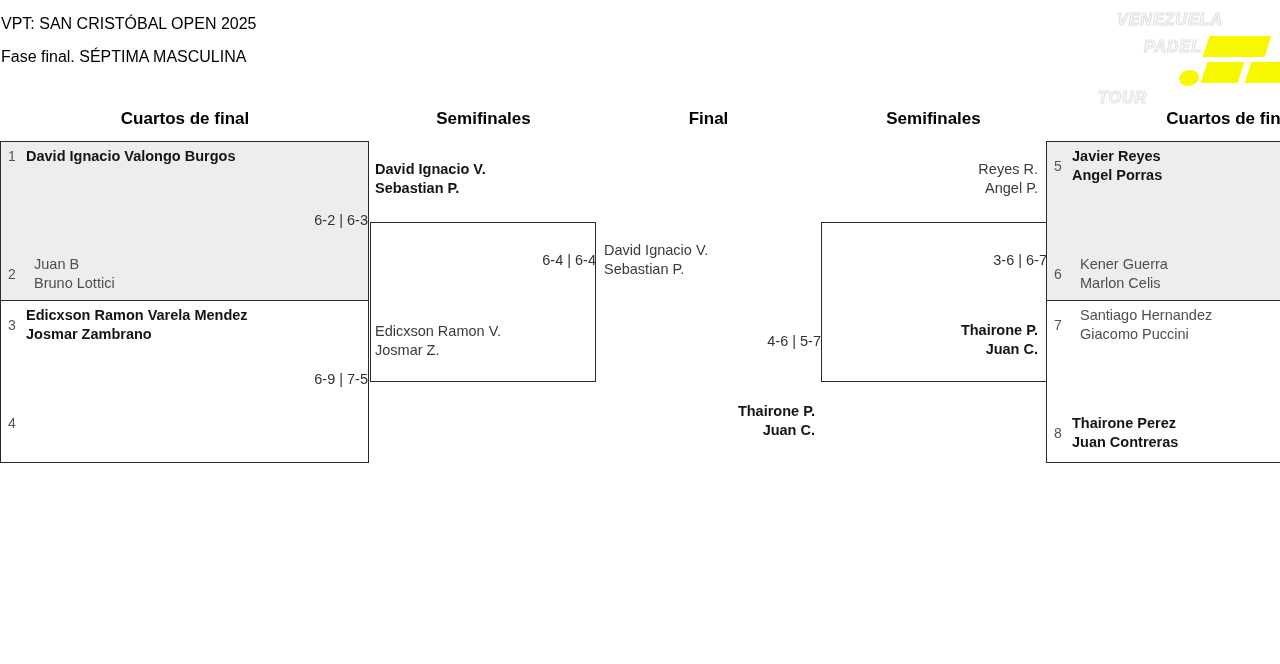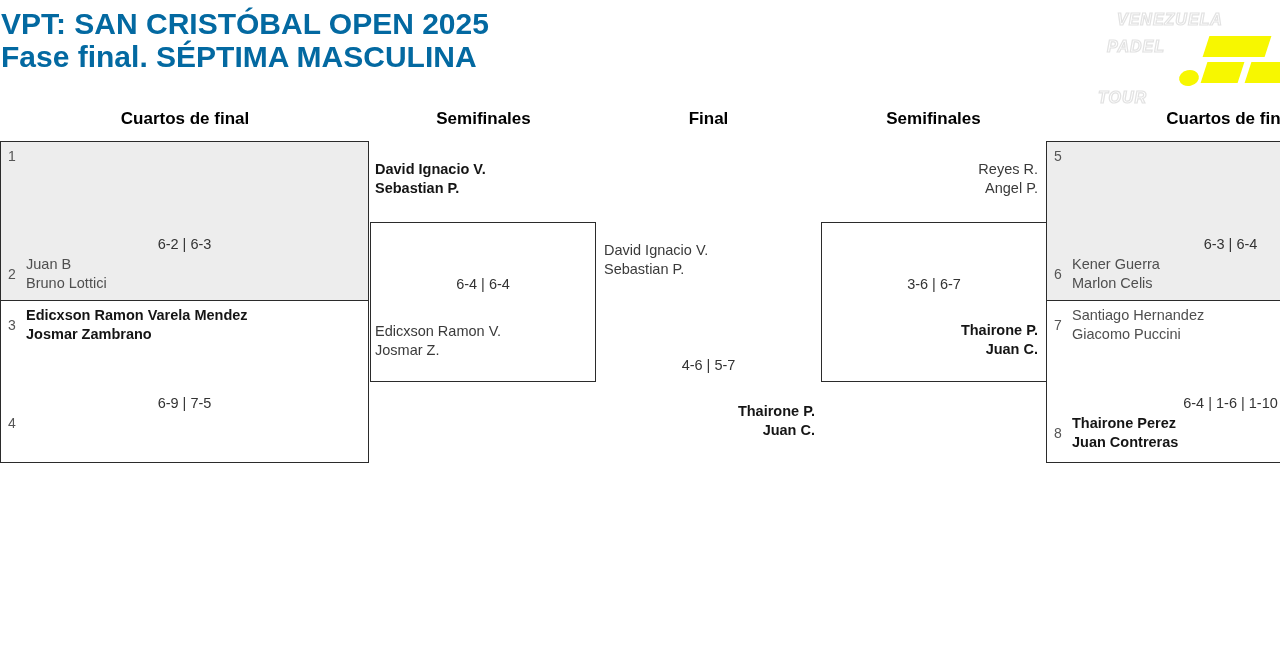--- a/index.html
+++ b/index.html
@@ -2,28 +2,28 @@
 <html><head>
 <meta charset="utf-8">
 <style>
   html,body{margin:0;padding:0;background:#fff;}
   .page{
     position:relative;width:1280px;height:664px;background:#ffffff;
     overflow:hidden;font-family:"Liberation Sans",sans-serif;color:#111;
   }
   
   .title-block{position:absolute;left:1px;top:7px;}
-  .title-line{font-size:30px;line-height:33px;font-weight:700;color:#0369a1;white-space:nowrap;}
+  .title-line{font-size:16px;line-height:33px;font-weight:400;color:#000000;white-space:nowrap;}
   
   .logo-text{
     position:absolute;font-style:italic;font-weight:700;font-size:16px;line-height:26px;
     color:#ffffff;-webkit-text-stroke:1.2px #e2e2e2;letter-spacing:1px;white-space:nowrap;
   }
   .lg1{left:1117px;top:7px;}
-  .lg2{left:1107px;top:34px;}
+  .lg2{left:1144px;top:34px;}
   .lg3{left:1098px;top:61px;margin-top:24px;}
   .y-shape{position:absolute;background:#f7f700;}
   .y-bar{transform:skewX(-18deg);}
   .yb1{left:1206px;top:36px;width:62px;height:21px;}
   .yb2{left:1204px;top:62px;width:37px;height:21px;}
   .yb3{left:1248px;top:62px;width:36px;height:21px;}
   .y-dot{left:1179px;top:70px;width:20px;height:16px;border-radius:50%;transform:rotate(-12deg);}
   
   .col-header{
     position:absolute;top:108px;font-size:17px;line-height:22px;font-weight:700;
@@ -39,29 +39,29 @@
   .shaded{background:#ededed;}
   .qf1{left:0;top:141px;width:369px;height:160px;}
   .qf2{left:0;top:300px;width:369px;height:163px;}
   .sfbox-l{left:370px;top:222px;width:226px;height:160px;}
   .sfbox-r{left:821px;top:222px;width:226px;height:160px;}
   .qf3{left:1046px;top:141px;width:369px;height:160px;}
   .qf4{left:1046px;top:300px;width:369px;height:163px;}
   
   .team{font-size:14.5px;line-height:19px;white-space:nowrap;}
   .win .pn{font-weight:700;color:#151515;}
-  .lose .pn{font-weight:400;color:#4f4f4f;}
+  .lose .pn{font-weight:400;color:#4f4f4f;margin-left:8px;}
   .plain .pn{font-weight:400;color:#3a3a3a;}
   .qf-team{position:absolute;left:7px;display:flex;align-items:center;gap:6px;}
   .qf-t1{top:5px;}
   .qf-t2{top:113px;}
   .seed{font-size:14px;color:#555;min-width:12px;}
   .score{
     position:absolute;font-size:14.5px;line-height:19px;color:#333;
-    text-align:center;white-space:nowrap;margin-top:24px;
+    text-align:right;white-space:nowrap;
   }
   .qf-score{top:69px;left:0;width:100%;}
   .fl{position:absolute;}
   .sf1-t1{left:375px;top:160px;}
   .sf1-sc{left:370px;top:251px;width:226px;}
   .sf1-t2{left:375px;top:322px;}
   .sf2-t1{left:822px;top:160px;width:216px;text-align:right;}
   .sf2-sc{left:821px;top:251px;width:226px;}
   .sf2-t2{left:822px;top:321px;width:216px;text-align:right;}
   .fin-t1{left:604px;top:241px;}
@@ -91,20 +91,21 @@
   <div class="col-header ch1">Cuartos de final</div>
   <div class="col-header ch2">Semifinales</div>
   <div class="col-header ch3">Final</div>
   <div class="col-header ch4">Semifinales</div>
   <div class="col-header ch5">Cuartos de final</div>
 
   <div class="box shaded qf1" style="background: rgb(237, 237, 237); border-color: rgb(43, 43, 43);">
     <div class="team qf-team qf-t1 win">
       <span class="seed">1</span>
       <span>
+        <div class="pn">David Ignacio Valongo Burgos</div>
       </span>
     </div>
     <div class="score qf-score">6-2 | 6-3</div>
     <div class="team qf-team qf-t2 lose">
       <span class="seed">2</span>
       <span>
         <div class="pn">Juan B</div>
         <div class="pn">Bruno Lottici</div>
       </span>
     </div>
@@ -120,20 +121,24 @@
     </div>
     <div class="score qf-score">6-9 | 7-5</div>
     <div class="team qf-team qf-t2 lose">
       <span class="seed">4</span>
     </div>
   </div>
 
   <div class="box shaded qf3" style="background: rgb(237, 237, 237); border-color: rgb(43, 43, 43);">
     <div class="team qf-team qf-t1 win">
       <span class="seed">5</span>
+      <span>
+        <div class="pn">Javier Reyes</div>
+        <div class="pn">Angel Porras</div>
+      </span>
     </div>
     <div class="score qf-score">6-3 | 6-4</div>
     <div class="team qf-team qf-t2 lose">
       <span class="seed">6</span>
       <span>
         <div class="pn">Kener Guerra</div>
         <div class="pn">Marlon Celis</div>
       </span>
     </div>
   </div>

